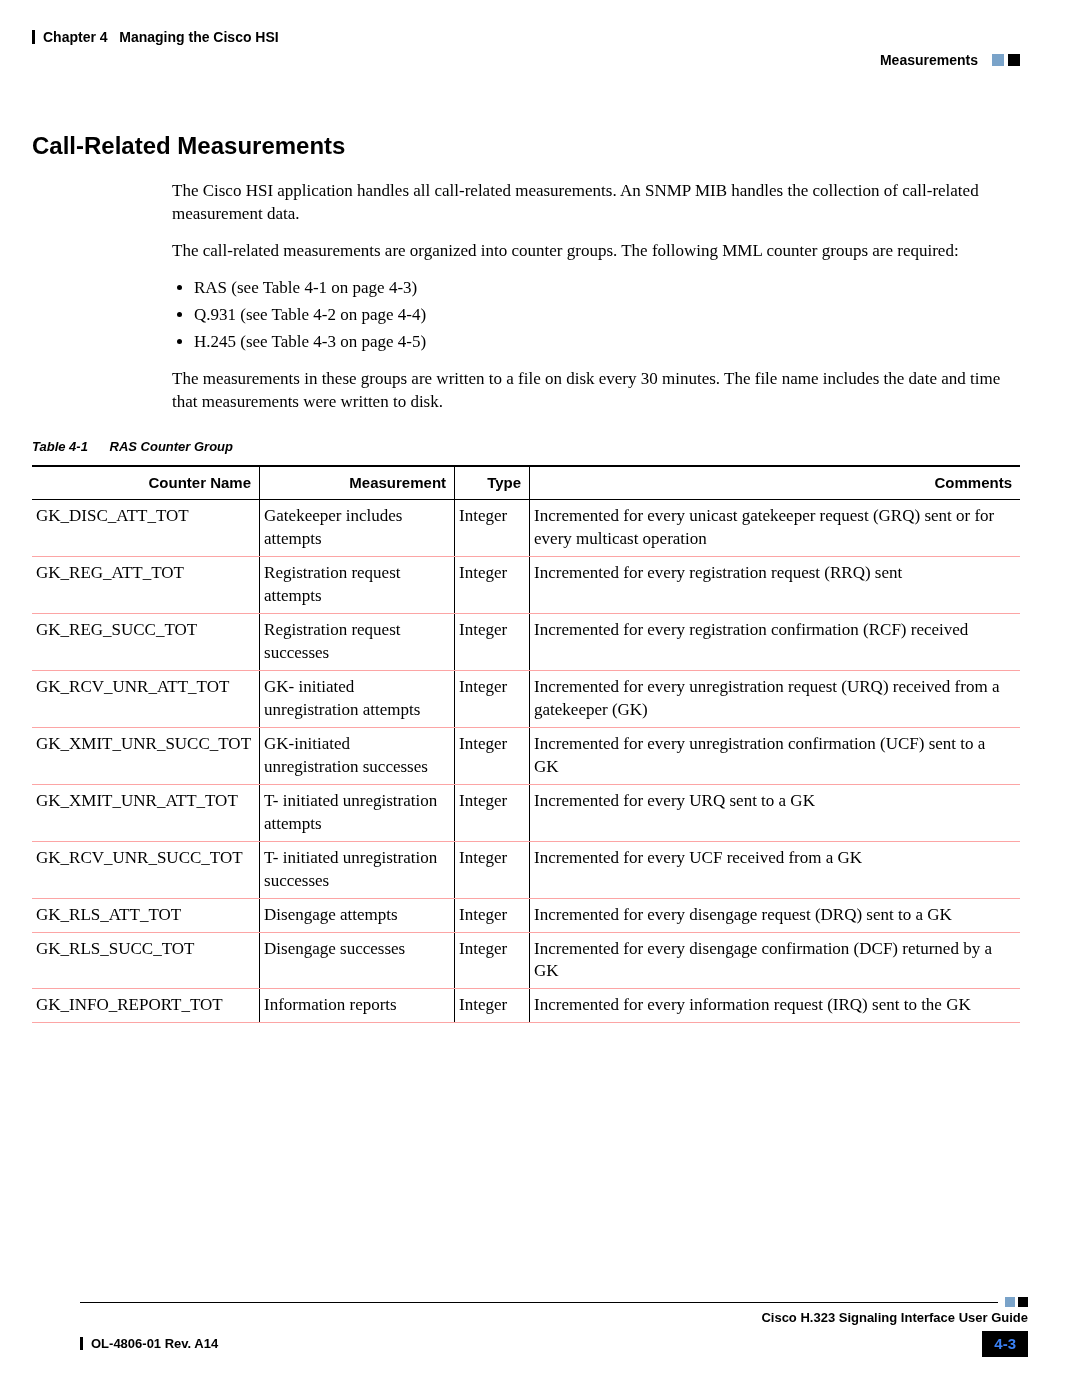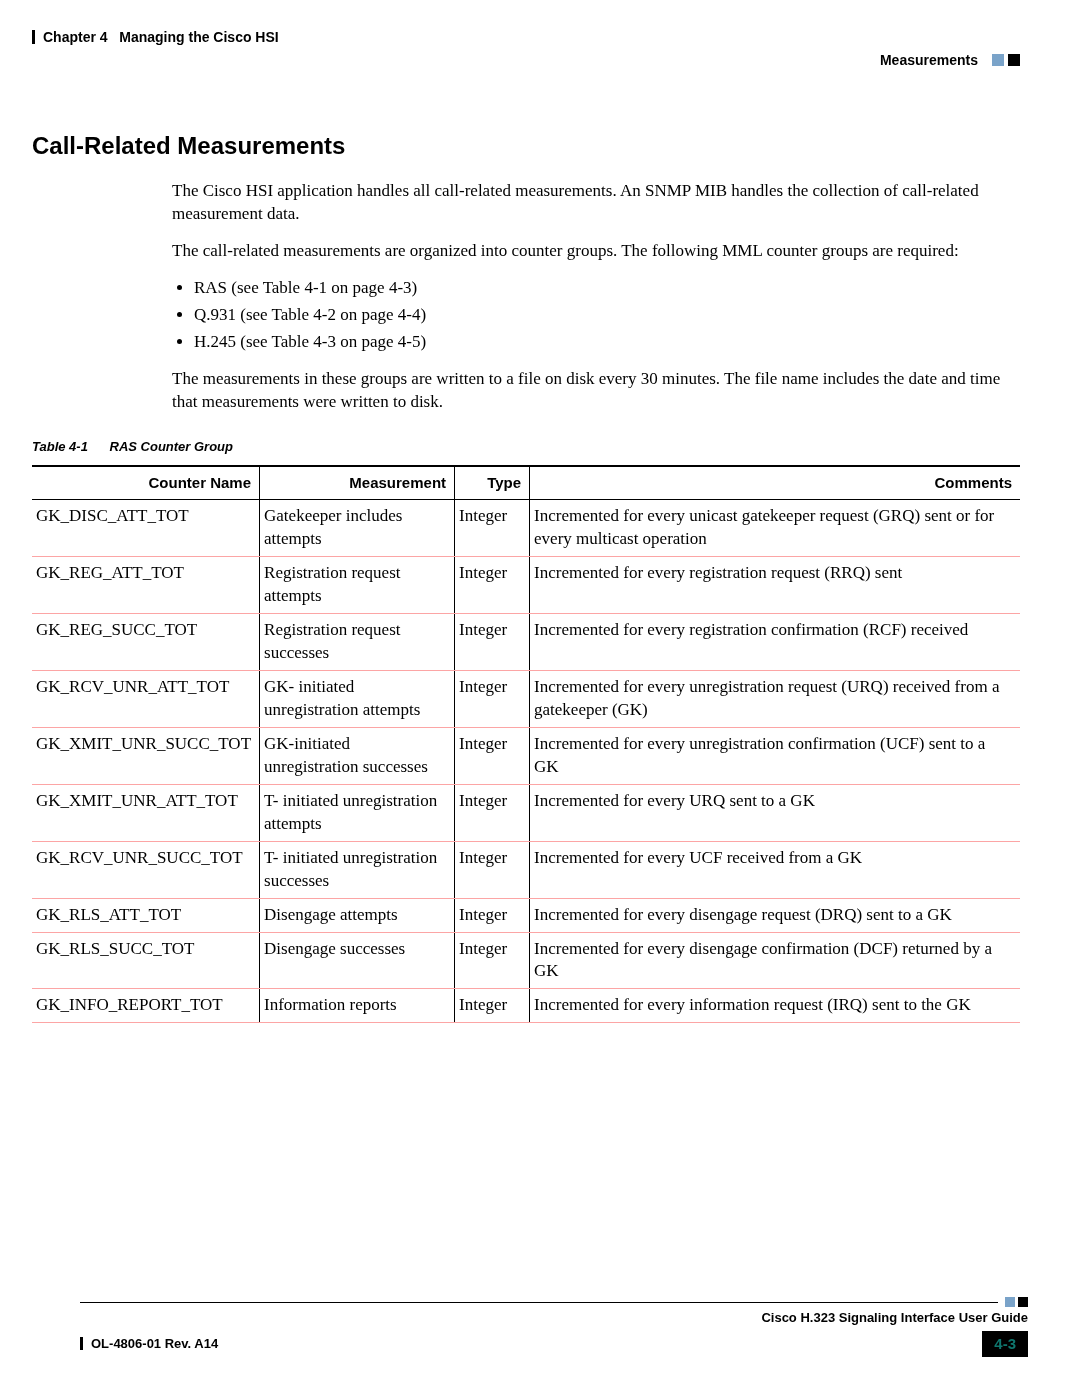--- a/index.html
+++ b/index.html
@@ -111,21 +111,21 @@
   .footer-row {
     display:flex; justify-content:space-between; align-items:flex-end; margin-top:2px;
   }
   .footer-title { font-weight:700; }
   .footer-row2 {
     display:flex; justify-content:space-between; align-items:center; margin-top:4px;
   }
   .footer-row2 .left { display:flex; align-items:center; }
   .footer-row2 .left .bar { width:3px; height:13px; background:#000; margin-right:8px; }
   .page-badge {
-    background:#000; color:#0f766e; font-weight:700;
+    background:#000; color:#3b82f6; font-weight:700;
     padding:3px 12px; font-size:15px;
   }
 </style>
 </head>
 <body>
 
 <div class="page">
 
   <div class="running-head">
     <div class="rh-row1">

